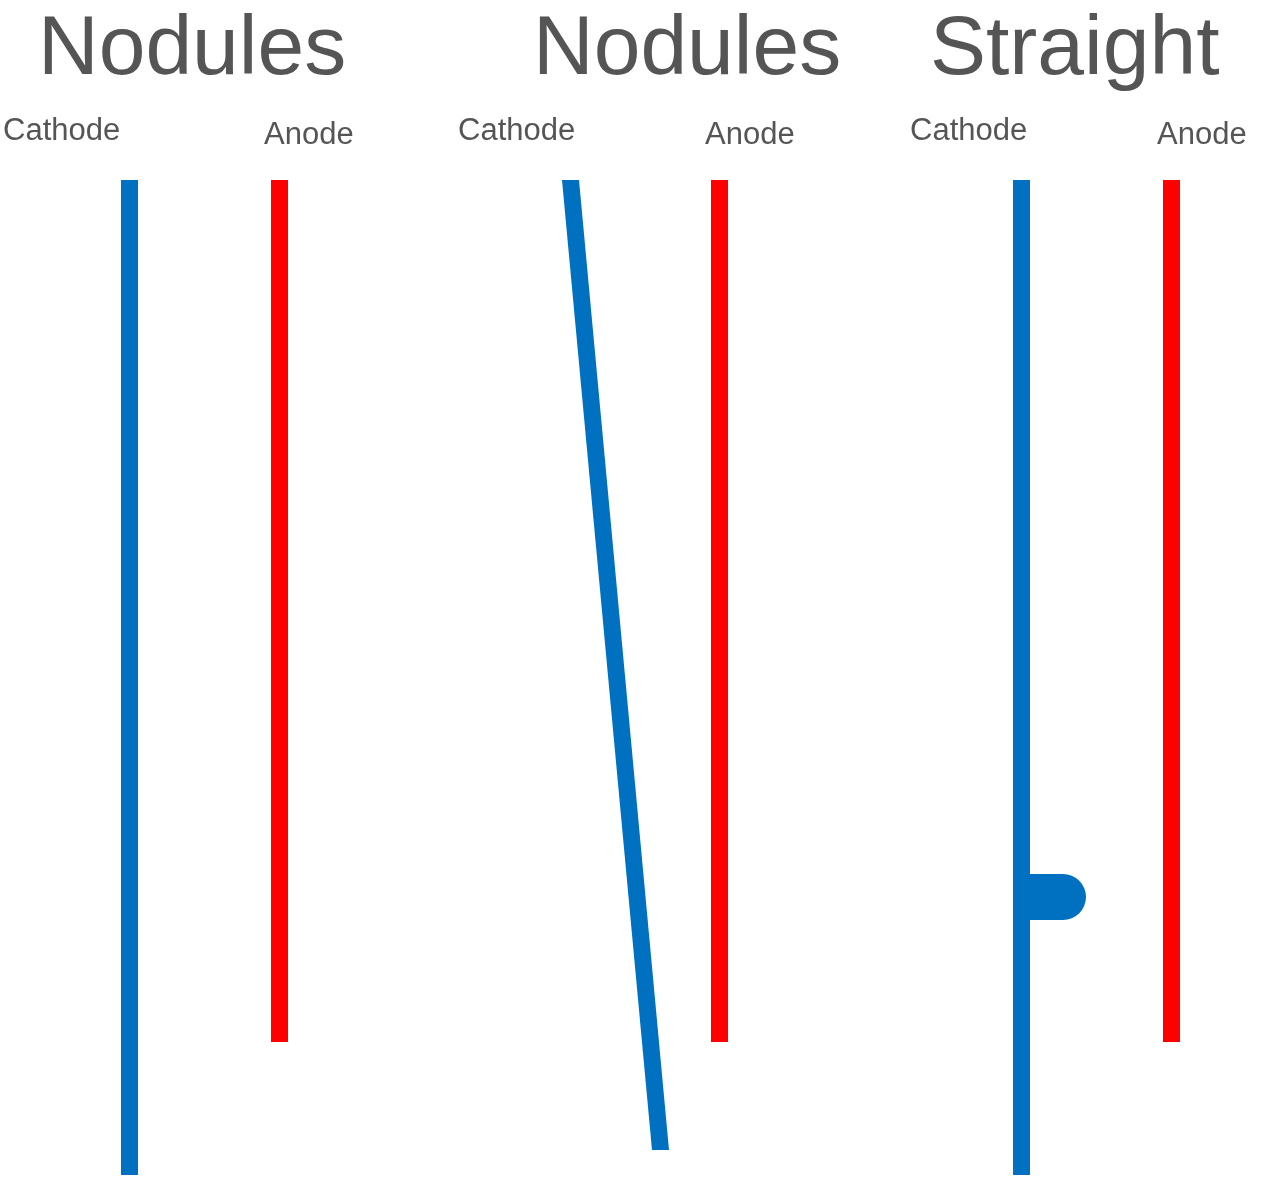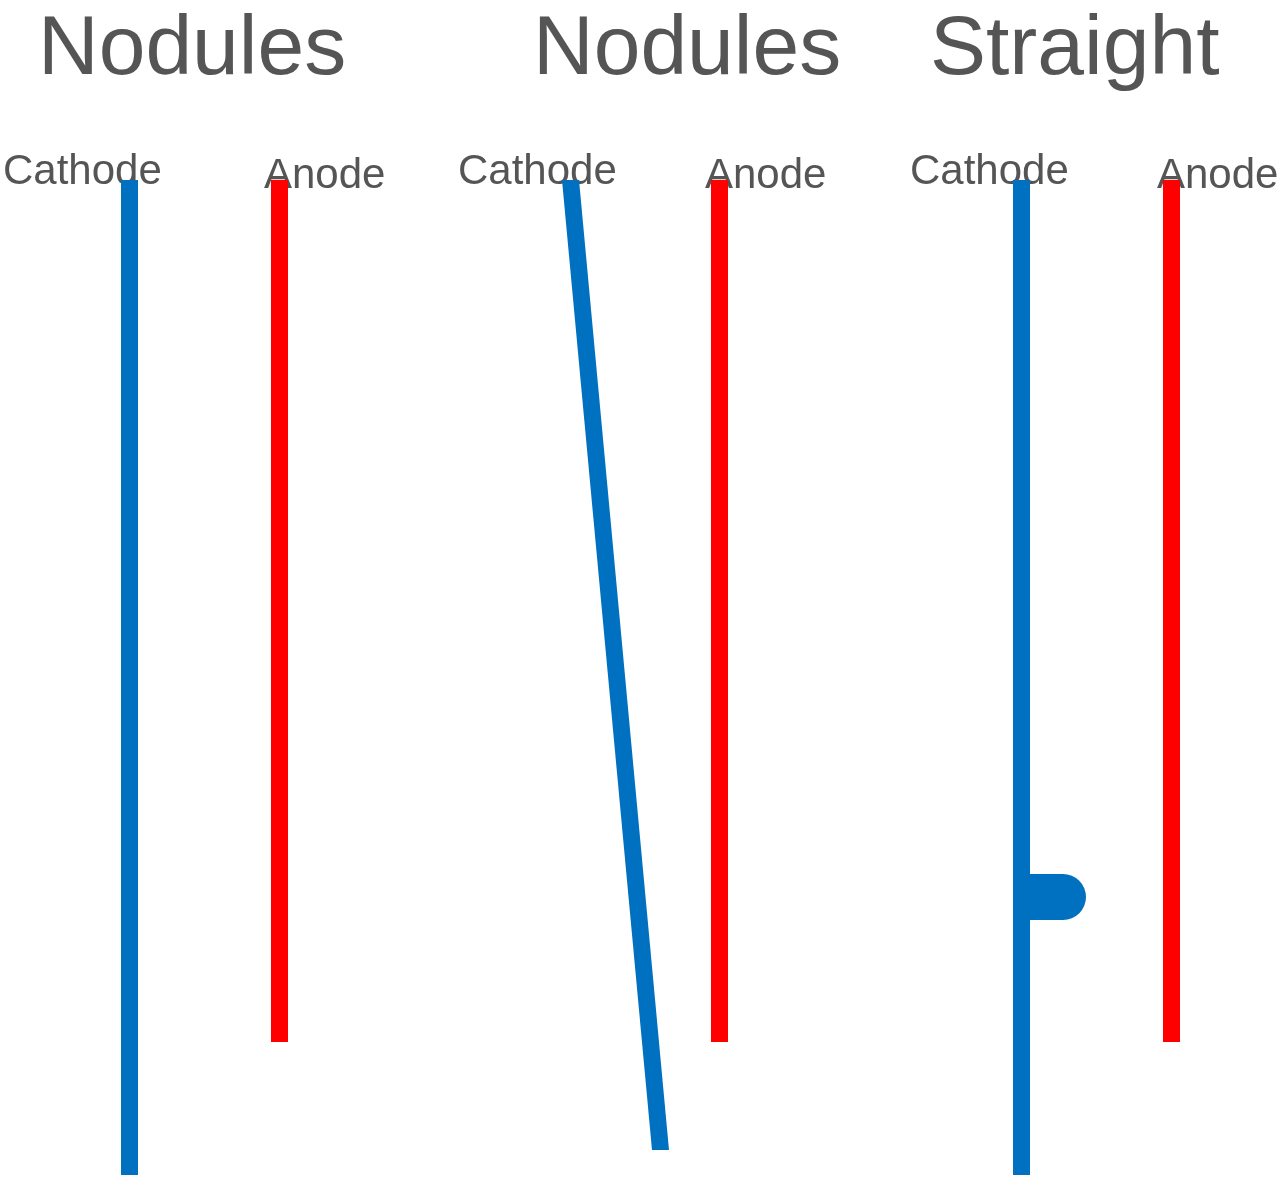--- a/index.html
+++ b/index.html
@@ -1,18 +1,18 @@
 <!DOCTYPE html>
 <html><head>
 <meta charset="utf-8">
 <style>
   html,body{margin:0;padding:0;background:#fff;}
   body{width:1280px;height:1179px;position:relative;overflow:hidden;font-family:"Liberation Sans",sans-serif;}
   .title{position:absolute;top:0;font-size:84px;color:#555;line-height:90px;white-space:nowrap;}
-  .lbl{position:absolute;font-size:42px;color:#555;line-height:48px;white-space:nowrap;margin-top:40px;}
+  .lbl{position:absolute;font-size:31px;color:#555;line-height:48px;white-space:nowrap;}
   svg{position:absolute;left:0;top:0;}
 </style>
 </head>
 <body>
 
 <div class="title" style="left:38px;">Nodules</div>
 <div class="title" style="left:533px;">Nodules</div>
 <div class="title" style="left:930px;">Straight</div>
 
 <div class="lbl" style="left:3px;top:106px;">Cathode</div>

